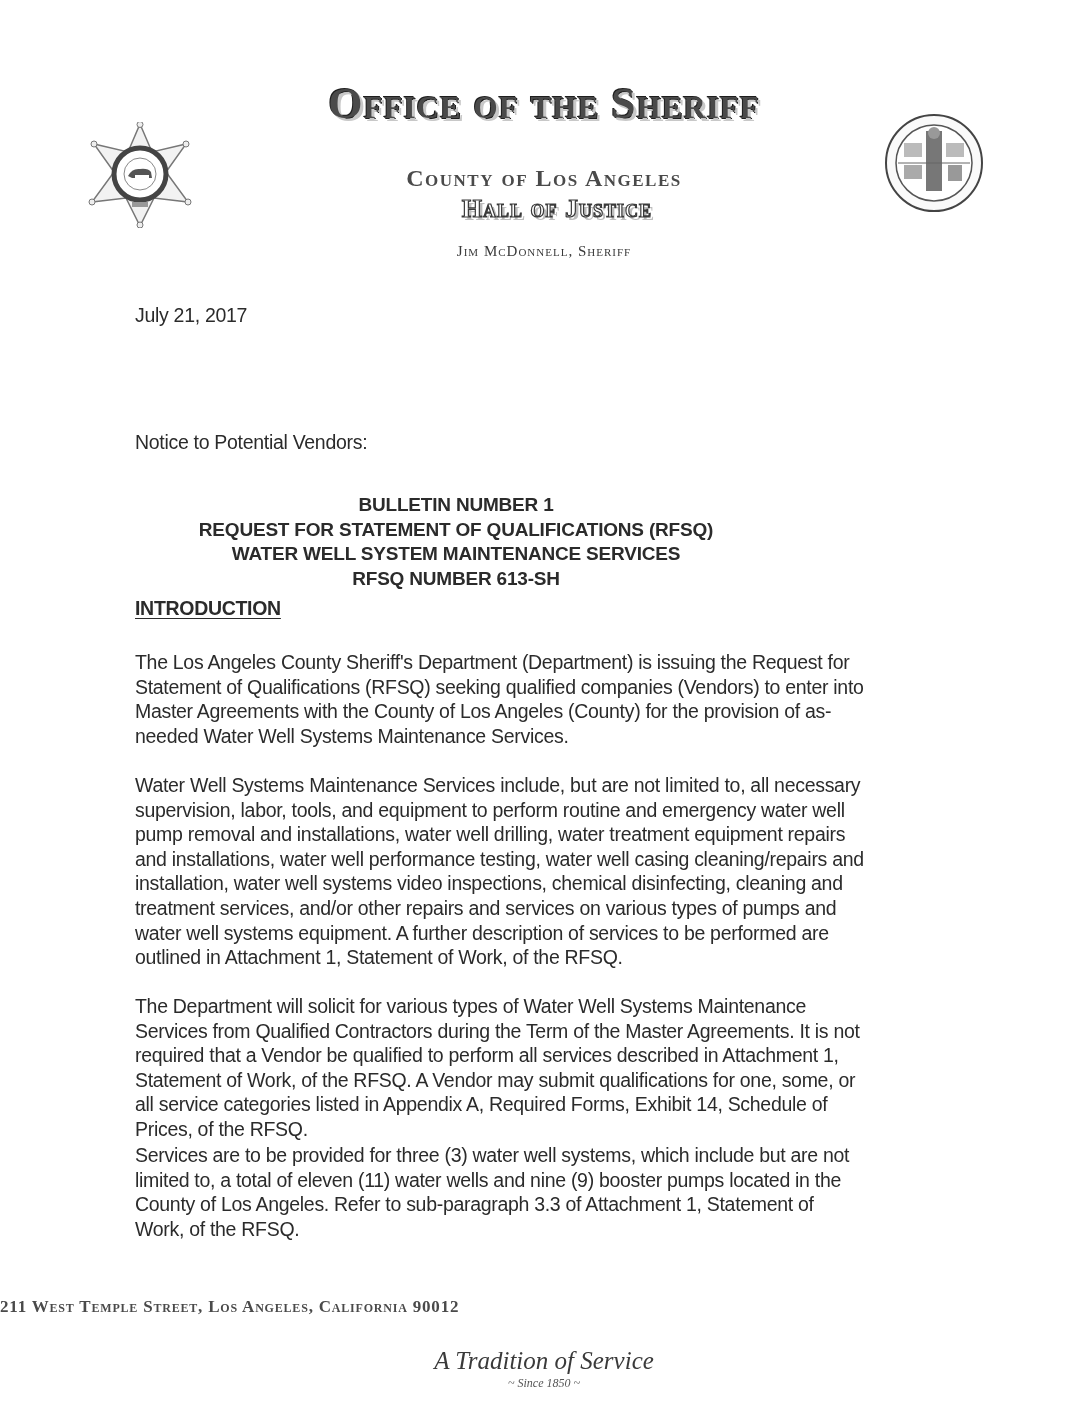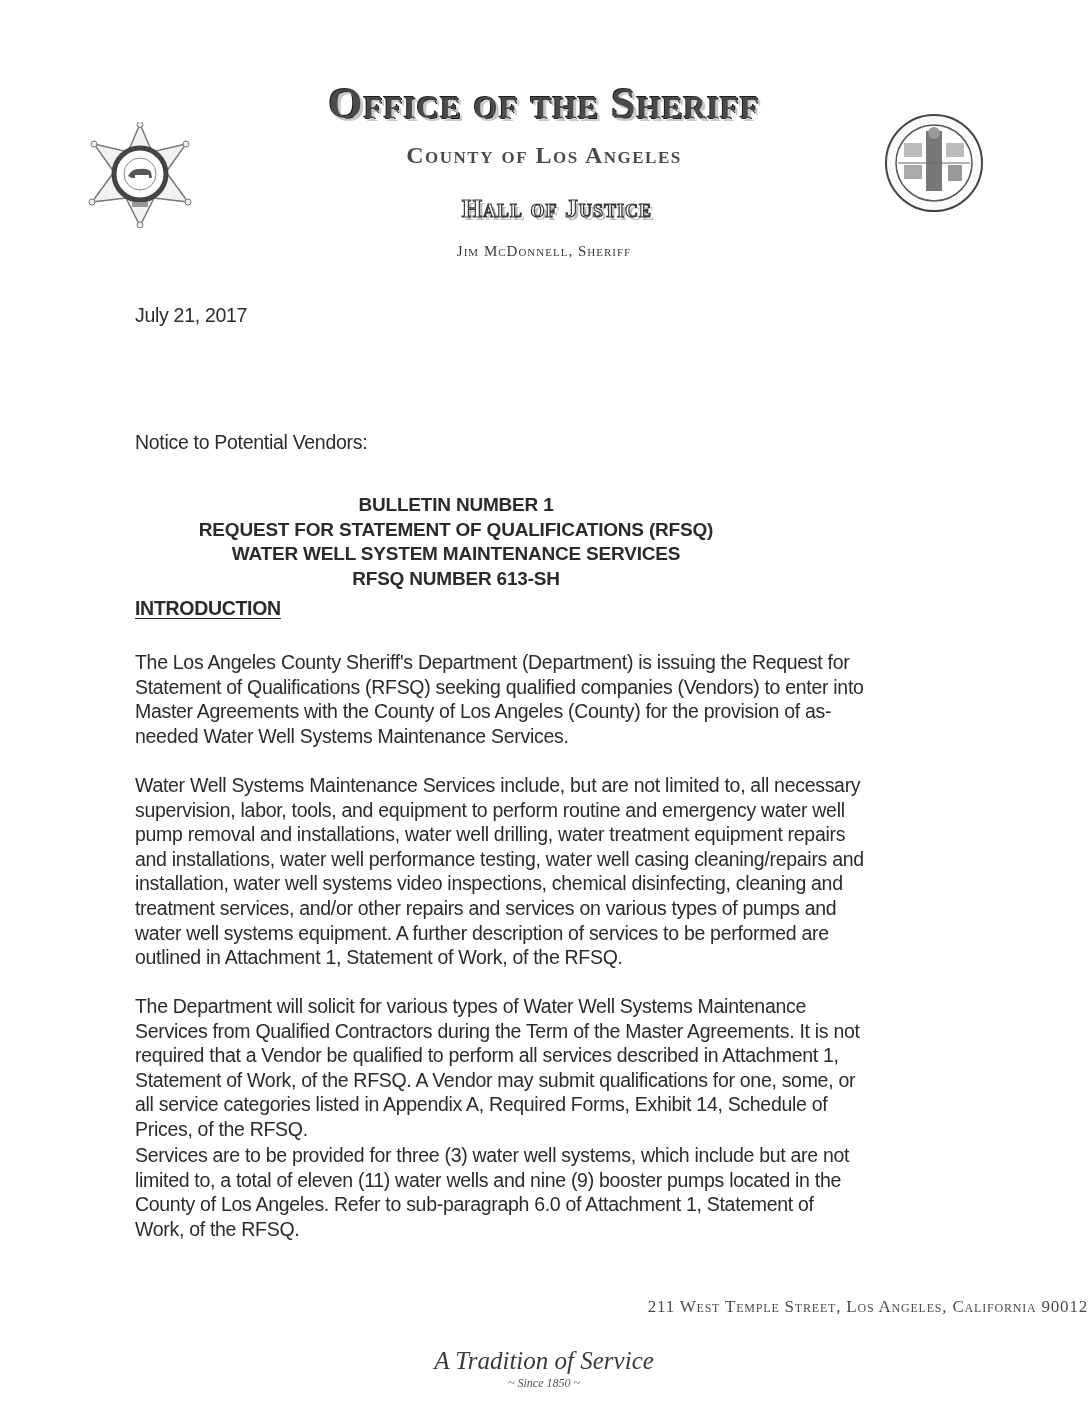--- a/index.html
+++ b/index.html
@@ -24,21 +24,21 @@
       font-family: "Liberation Serif", serif;
       font-weight: bold;
       font-size: 44px;
       letter-spacing: 1px;
       color: #4a4a4a;
       text-shadow: 3px 3px 0 #c8c8c8, -1px -1px 0 #1e1e1e, 1px 1px 0 #1e1e1e;
       font-variant: small-caps;
       line-height: 52px;
     }
     .county-title {
-      left: 0; width: 1088px; top: 139px;
+      left: 0; width: 1088px; top: 162px;
       text-align: center;
       font-family: "Liberation Serif", serif;
       font-weight: bold;
       font-size: 24px;
       letter-spacing: 1.5px;
       color: #4a4a4a;
       font-variant: small-caps;
       line-height: 32px;
     }
     .hall-title {
@@ -108,24 +108,24 @@
     }
     .para .line { display: block; white-space: nowrap; }
     .p1 { top: 650px; }
     .p2 { top: 773px; }
     .p3 { top: 994px; }
     .p4 { top: 1143px; }
 
     
     .address {
       left: 0; width: 1088px; top: 1297px;
-      text-align: right;
+      text-align: left;
       font-family: "Liberation Serif", serif;
       font-size: 17px;
-      font-weight: normal;
+      font-weight: bold;
       letter-spacing: 0.8px;
       color: #4a4a4a;
       font-variant: small-caps;
     }
     .motto {
       left: 0; width: 1088px; top: 1330px;
       text-align: center;
       font-family: "Liberation Serif", serif;
       font-style: italic;
       font-size: 25px;
@@ -215,19 +215,19 @@
   <span class="line">Services from Qualified Contractors during the Term of the Master Agreements.  It is not</span>
   <span class="line">required that a Vendor be qualified to perform all services described in Attachment 1,</span>
   <span class="line">Statement of Work, of the RFSQ.  A Vendor may submit qualifications for one, some, or</span>
   <span class="line">all service categories listed in Appendix A, Required Forms, Exhibit 14, Schedule of</span>
   <span class="line">Prices, of the RFSQ.</span>
 </div>
 
 <div class="abs body-text para p4">
   <span class="line">Services are to be provided for three (3) water well systems, which include but are not</span>
   <span class="line">limited to, a total of eleven (11) water wells and nine (9) booster pumps located in the</span>
-  <span class="line">County of Los Angeles. Refer to sub-paragraph 6.0 of Attachment 1, Statement of</span>
+  <span class="line">County of Los Angeles. Refer to sub-paragraph 3.3 of Attachment 1, Statement of</span>
   <span class="line">Work, of the RFSQ.</span>
 </div>
 
 <div class="abs address">211 West Temple Street, Los Angeles, California 90012</div>
 <div class="abs motto">A Tradition of Service</div>
 <div class="abs since">~ Since 1850 ~</div>
 
 </body></html>

